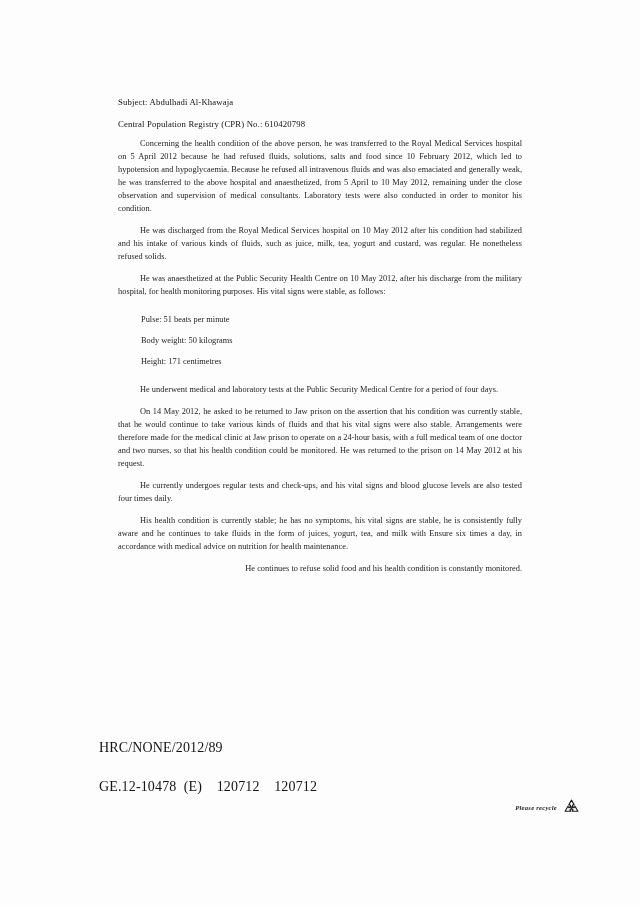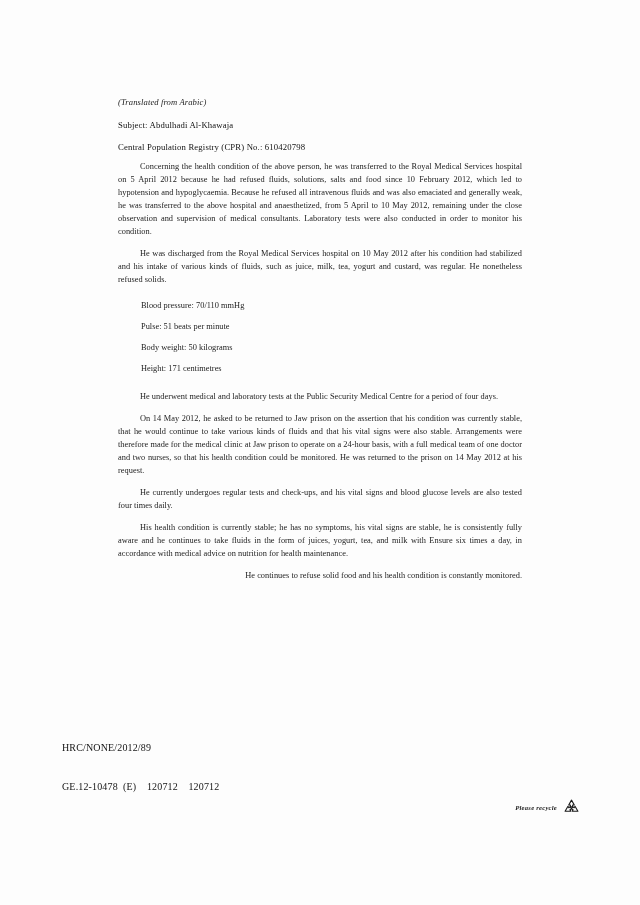--- a/index.html
+++ b/index.html
@@ -99,25 +99,26 @@
     position: absolute;
     left: 62px;
     bottom: 86px;
     width: 520px;
     display: flex;
     align-items: flex-end;
     justify-content: space-between;
   }
 
   .footer-codes {
-    font-size: 10px;
+    font-size: 14px;
     line-height: 13px;
     letter-spacing: 0.15px;
     color: #151515;
     white-space: pre;
+    margin-left: 37px;
   }
   .footer-codes div {
     white-space: pre;
   }
 
   .recycle-block {
     display: flex;
     align-items: center;
     gap: 4px;
     margin-bottom: 1px;
@@ -138,33 +139,32 @@
     display: block;
   }
 </style>
 </head>
 <body>
 
 <div id="page">
 
   <div class="content">
 
-    <div class="translated-note">(Translated from Arabic)</div>
 
     <div class="subject-line">Subject: Abdulhadi Al-Khawaja</div>
 
     <div class="cpr-line">Central Population Registry (CPR) No.: 610420798</div>
 
     <p class="para">Concerning the health condition of the above person, he was transferred to the Royal Medical Services hospital on 5 April 2012 because he had refused fluids, solutions, salts and food since 10 February 2012, which led to hypotension and hypoglycaemia. Because he refused all intravenous fluids and was also emaciated and generally weak, he was transferred to the above hospital and anaesthetized, from 5 April to 10 May 2012, remaining under the close observation and supervision of medical consultants. Laboratory tests were also conducted in order to monitor his condition.</p>
 
     <p class="para">He was discharged from the Royal Medical Services hospital on 10 May 2012 after his condition had stabilized and his intake of various kinds of fluids, such as juice, milk, tea, yogurt and custard, was regular. He nonetheless refused solids.</p>
 
+    <p class="para intro-list">He was anaesthetized at the Public Security Health Centre on 10 May 2012, after his discharge from the military hospital, for health monitoring purposes. His vital signs were stable, as follows:</p>
 
     <ul class="vitals">
-      <li>Blood pressure: 70/110 mmHg</li>
       <li>Pulse: 51 beats per minute</li>
       <li>Body weight: 50 kilograms</li>
       <li>Height: 171 centimetres</li>
     </ul>
 
     <p class="para">He underwent medical and laboratory tests at the Public Security Medical Centre for a period of four days.</p>
 
     <p class="para">On 14 May 2012, he asked to be returned to Jaw prison on the assertion that his condition was currently stable, that he would continue to take various kinds of fluids and that his vital signs were also stable. Arrangements were therefore made for the medical clinic at Jaw prison to operate on a 24-hour basis, with a full medical team of one doctor and two nurses, so that his health condition could be monitored. He was returned to the prison on 14 May 2012 at his request.</p>
 
     <p class="para">He currently undergoes regular tests and check-ups, and his vital signs and blood glucose levels are also tested four times daily.</p>

